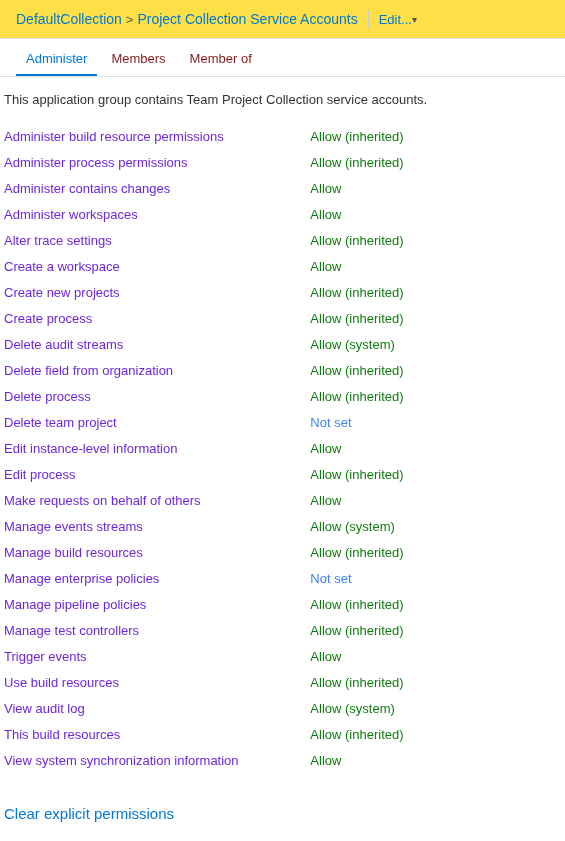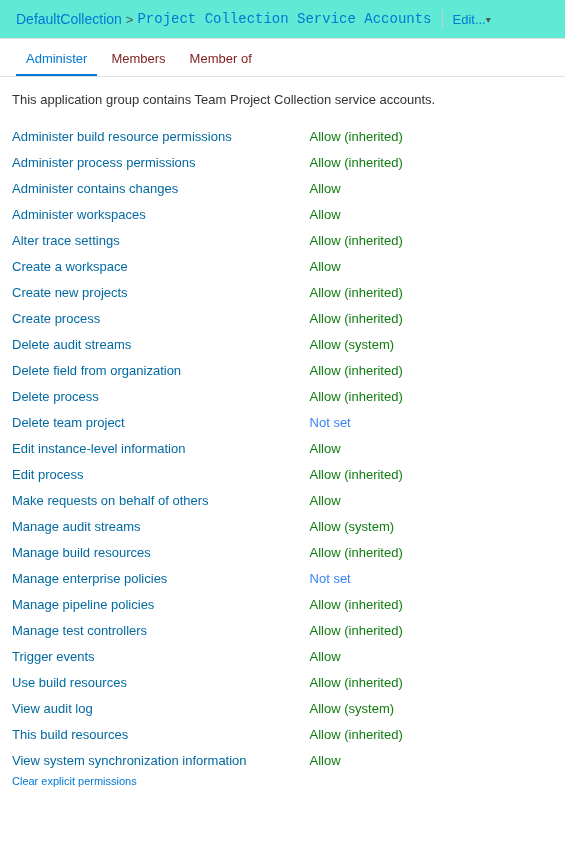--- a/index.html
+++ b/index.html
@@ -11,40 +11,39 @@
       width: 565px;
       min-height: 841px;
     }
 
     
     .header {
       display: flex;
       align-items: center;
       padding: 10px 16px;
       border-bottom: 1px solid #e0e0e0;
-      background: #5eead4;
+      background: #fde047;
     }
     .header-breadcrumb {
       display: flex;
       align-items: center;
       gap: 4px;
       font-size: 14px;
     }
     .breadcrumb-collection {
       color: #0078d4;
       cursor: pointer;
     }
     .breadcrumb-sep {
       color: #555;
       font-size: 13px;
     }
     .breadcrumb-current {
       color: #0078d4;
       cursor: pointer;
-      font-family: Liberation Mono, monospace;
     }
     .header-divider {
       width: 1px;
       height: 18px;
       background: #ccc;
       margin: 0 10px;
     }
     .header-edit-btn {
       color: #0078d4;
       cursor: pointer;
@@ -74,21 +73,21 @@
       margin-right: 4px;
     }
     .tab.active {
       color: #0078d4;
       border-bottom: 2px solid #0078d4;
       font-weight: 500;
     }
 
     
     .content {
-      padding: 14px 12px;
+      padding: 14px 4px;
     }
     .description {
       font-size: 13px;
       color: #333;
       margin-bottom: 14px;
       line-height: 1.4;
     }
 
     
     .permissions-table {
@@ -96,21 +95,21 @@
       border-collapse: collapse;
     }
     .permissions-table tr {
       height: 26px;
     }
     .permissions-table td {
       padding: 2px 0;
       vertical-align: middle;
     }
     .perm-name {
-      color: #0369a1;
+      color: #6d28d9;
       cursor: pointer;
       font-size: 13px;
       width: 55%;
     }
     .perm-value {
       font-size: 13px;
       color: #333;
       width: 45%;
     }
     .perm-value.allow-inherited {
@@ -122,23 +121,23 @@
     .perm-value.not-set {
       color: #3b82f6;
     }
     .perm-value.allow-system {
       color: #107c10;
     }
 
     
     .clear-link {
       display: inline-block;
-      margin-top: 2px;
-      color: #0078d4;
-      font-size: 11px;
+      margin-top: 32px;
+      color: #0078d4;
+      font-size: 15px;
       cursor: pointer;
       text-align: right;
     }
   </style>
 </head>
 <body>
 
 <div class="header">
   <div class="header-breadcrumb">
     <span class="breadcrumb-collection">DefaultCollection</span>
@@ -217,21 +216,21 @@
         </tr>
         <tr>
           <td class="perm-name">Edit process</td>
           <td class="perm-value allow-inherited">Allow (inherited)</td>
         </tr>
         <tr>
           <td class="perm-name">Make requests on behalf of others</td>
           <td class="perm-value allow">Allow</td>
         </tr>
         <tr>
-          <td class="perm-name">Manage audit streams</td>
+          <td class="perm-name">Manage events streams</td>
           <td class="perm-value allow-system">Allow (system)</td>
         </tr>
         <tr>
           <td class="perm-name">Manage build resources</td>
           <td class="perm-value allow-inherited">Allow (inherited)</td>
         </tr>
         <tr>
           <td class="perm-name">Manage enterprise policies</td>
           <td class="perm-value not-set">Not set</td>
         </tr>

